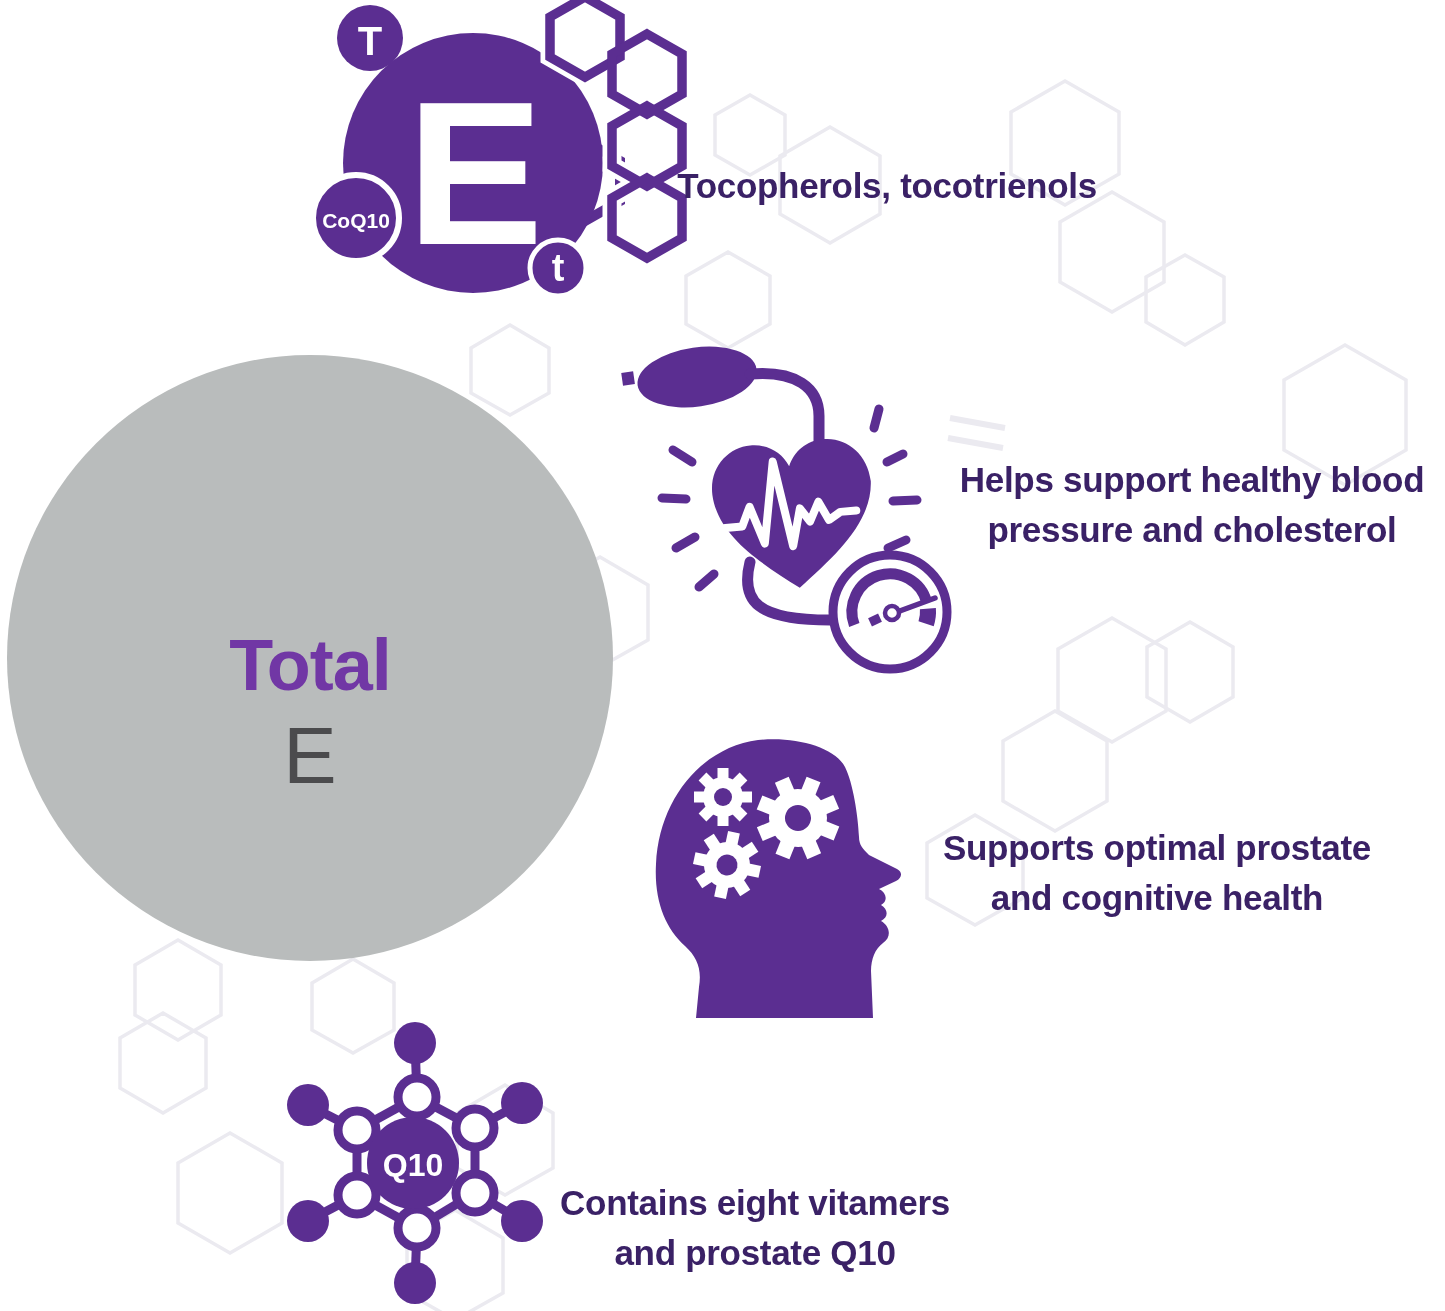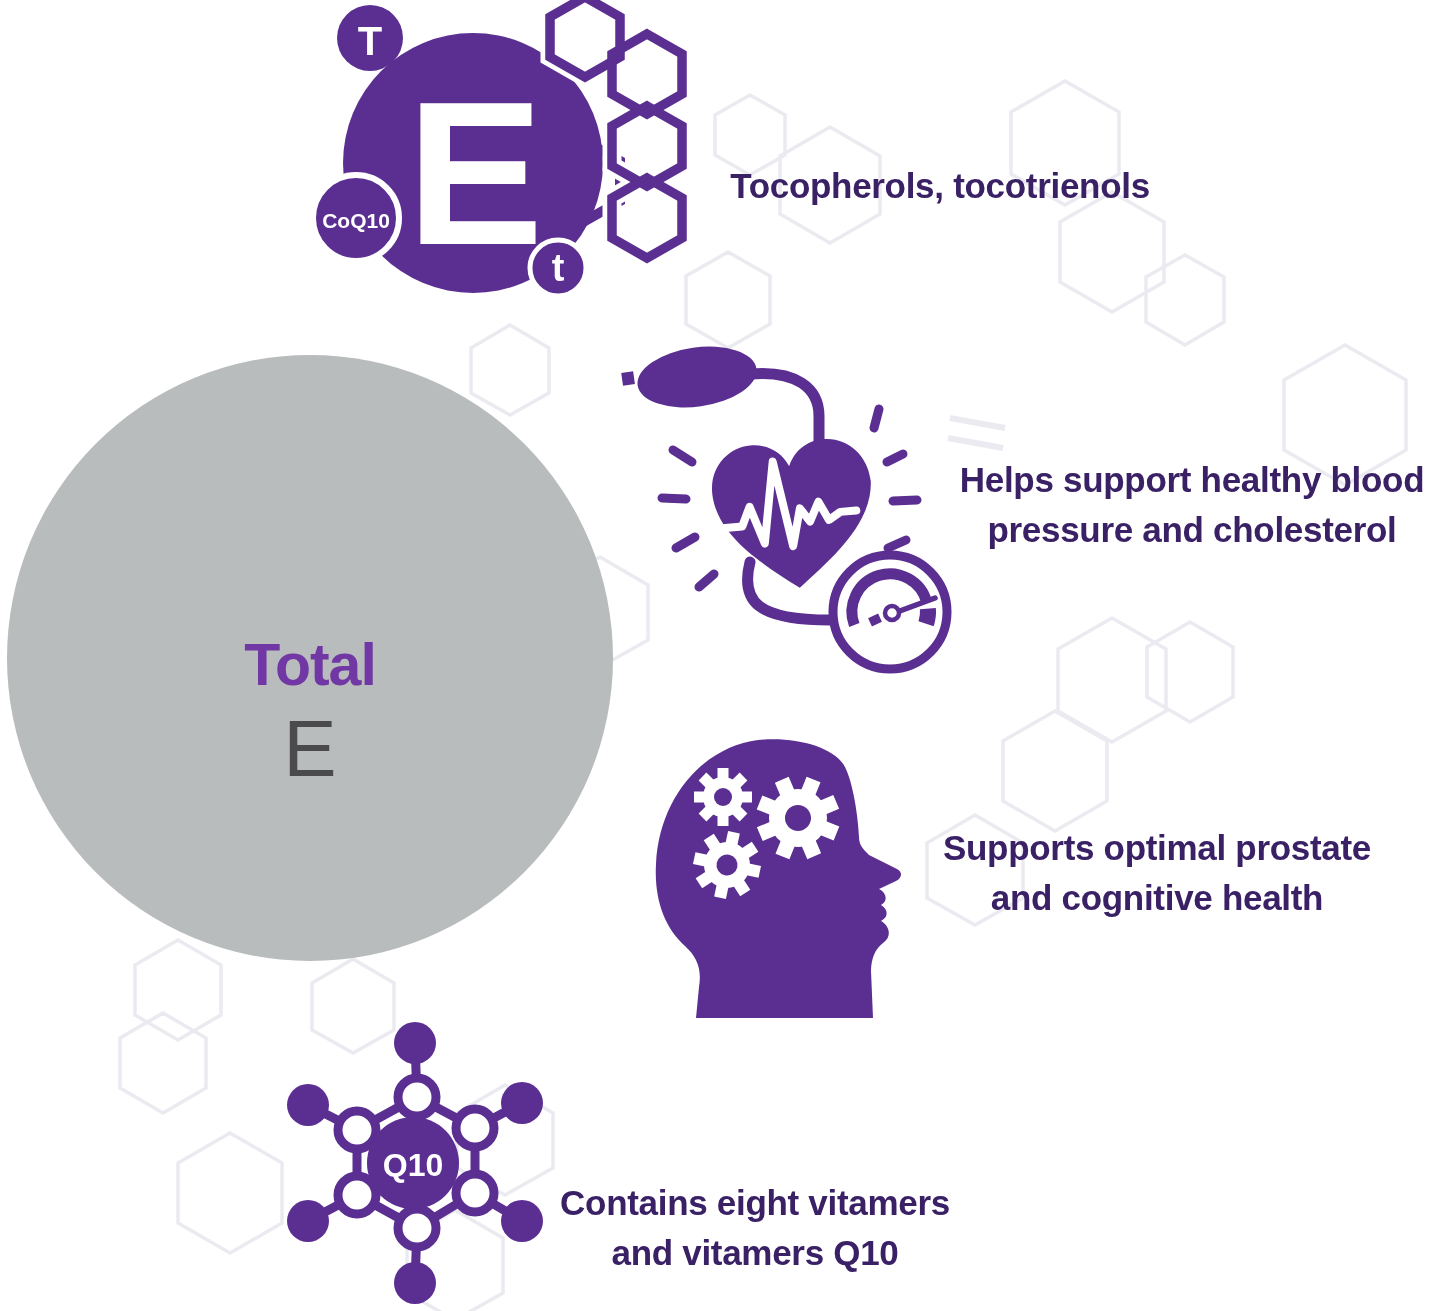--- a/index.html
+++ b/index.html
@@ -11,21 +11,21 @@
   .caption{
     position:absolute;transform:translate(-50%,-50%);
     text-align:center;color:#3a2166;font-size:35px;font-weight:700;
     line-height:1.42;letter-spacing:-0.3px;
   }
   .caption span{display:block;white-space:nowrap;}
   #gray-circle{
     position:absolute;left:7px;top:355px;width:606px;height:606px;border-radius:50%;
     background:#b9bcbc;display:flex;flex-direction:column;align-items:center;justify-content:center;
   }
-  #brand-word{color:#7137a5;font-size:59px;font-weight:800;letter-spacing:-1px;margin-top:110px;}
+  #brand-word{color:#7137a5;font-size:72px;font-weight:800;letter-spacing:-1px;margin-top:110px;}
   #brand-letter{color:#4b4b4d;font-size:80px;font-weight:300;margin-top:4px;}
   svg{display:block;}
   .bghex{fill:none;stroke:#ebeaf0;stroke-width:3.5;}
 </style>
 </head>
 <body>
 
 <div id="stage">
 
   <svg class="abs" style="left:0;top:0" width="1445" height="1311" viewBox="0 0 1445 1311">
@@ -197,29 +197,29 @@
       <circle cx="87" cy="120" r="19"></circle>
       <circle cx="205" cy="118" r="19"></circle>
       <circle cx="87" cy="185" r="19"></circle>
       <circle cx="205" cy="183" r="19"></circle>
       <circle cx="147" cy="218" r="19"></circle>
     </g>
     <circle cx="143" cy="153" r="46" fill="#5b2e91"></circle>
     <text x="143" y="155" text-anchor="middle" dominant-baseline="central" font-size="32" font-weight="700" fill="#ffffff">Q10</text>
   </svg>
 
-  <div class="caption" style="left:940px;top:186px">
+  <div class="caption" style="left:887px;top:186px">
     <span>Tocopherols, tocotrienols</span>
   </div>
   <div class="caption" style="left:1192px;top:505px">
     <span>Helps support healthy blood</span>
     <span>pressure and cholesterol</span>
   </div>
   <div class="caption" style="left:1157px;top:873px">
     <span>Supports optimal prostate</span>
     <span>and cognitive health</span>
   </div>
   <div class="caption" style="left:755px;top:1228px">
     <span>Contains eight vitamers</span>
-    <span>and vitamers Q10</span>
+    <span>and prostate Q10</span>
   </div>
 
 </div>
 
 </body></html>

